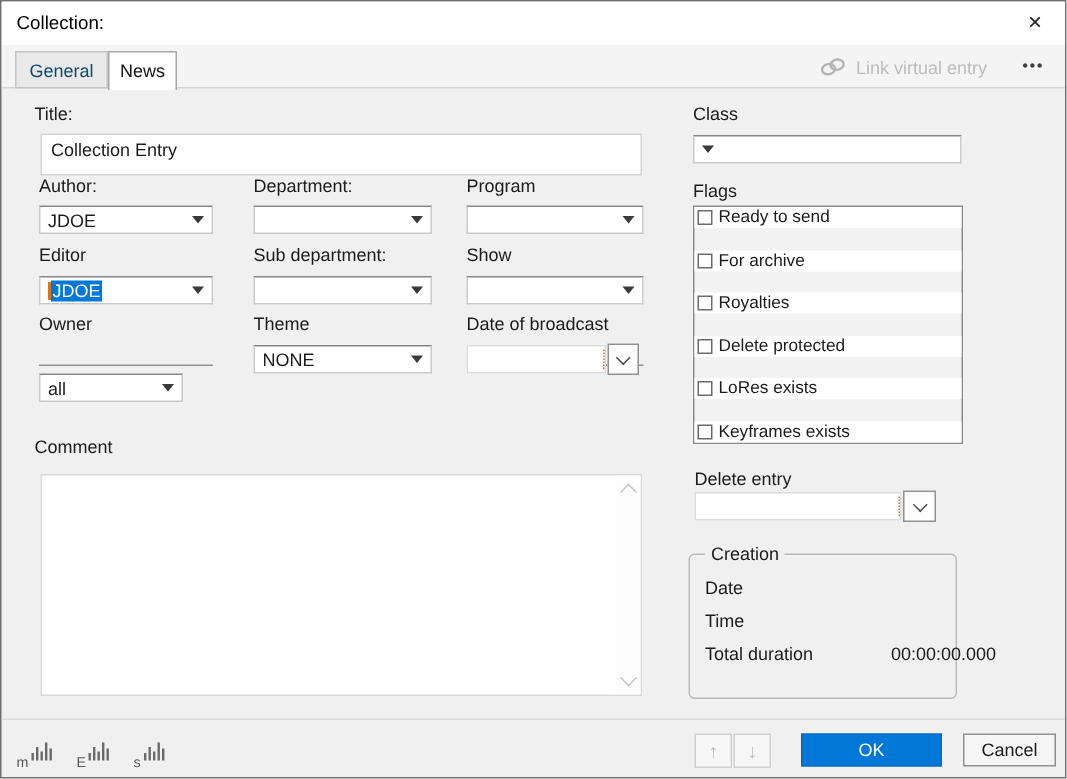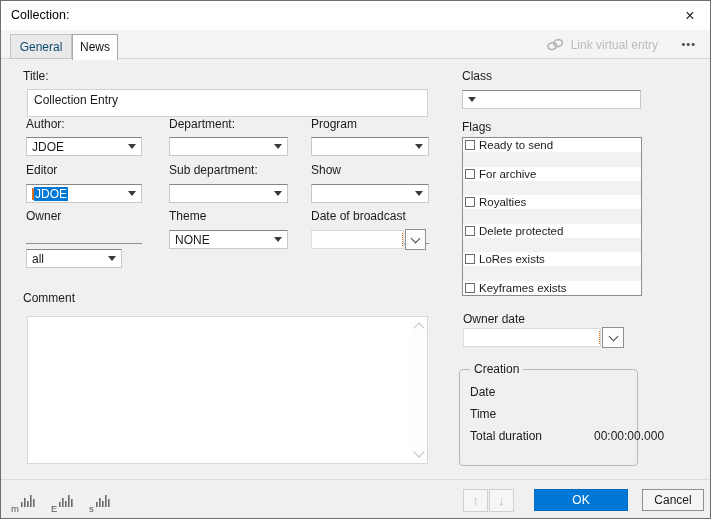--- a/index.html
+++ b/index.html
@@ -203,21 +203,21 @@
     <div class="flag-row">
         <span class="cbx"></span>
         <span>LoRes exists</span>
       </div>
     <div class="flag-row">
         <span class="cbx"></span>
         <span>Keyframes exists</span>
       </div>
   </div>
 
-  <div class="lbl" style="left:462px; top:311px;">Owner date</div>
+  <div class="lbl" style="left:462px; top:311px;">Delete entry</div>
   <div class="datefield" style="left:462px; top:327px; width:138px; height:19px;">
     <span></span>
   </div>
   <span class="date-caret" style="left:598px; top:330px; height:13px;"></span>
   <div class="date-btn" style="left:601px; top:326px; width:22px; height:21px;">
     <span class="chev"></span>
   </div>
 
   <div class="groupbox" style="left:458px; top:368px; width:179px; height:97px;">
     <span class="legend">Creation</span>

